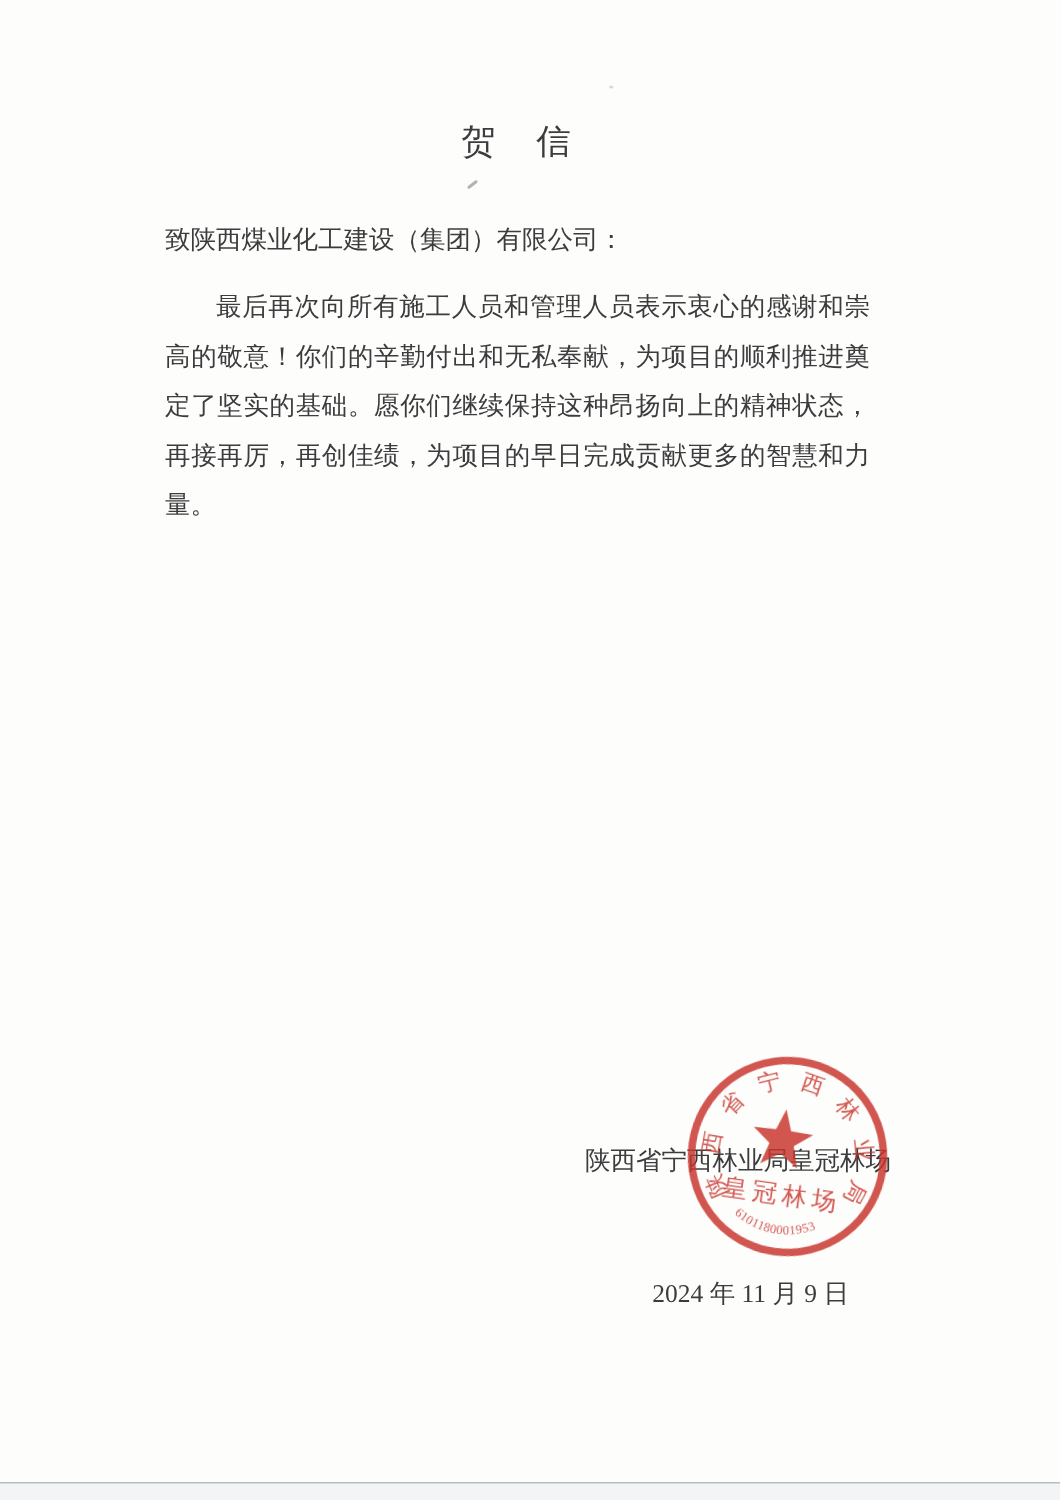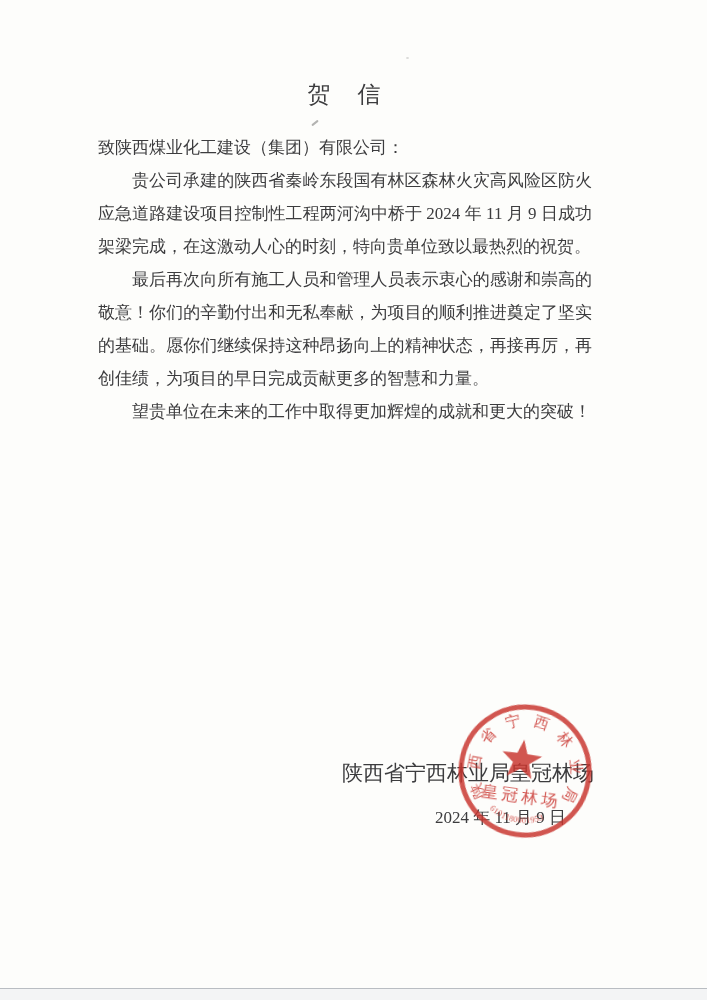--- a/index.html
+++ b/index.html
@@ -22,32 +22,32 @@
     letter-spacing:2px;
     color:var(--ink-color,#3c3c3e);
   }
   .body-text{
     position:absolute;
     top:131px;left:98px;width:494px;
     font-size:17px;
     line-height:33px;
     text-align:justify;
   }
-  .body-text p{margin:0;text-indent:2em;}
+  .body-text p{margin:12px;text-indent:2em;}
   .body-text p.salutation{text-indent:0;}
   .signature{
     position:absolute;
     top:757px;right:113px;
-    font-size:21px;
+    font-size:17px;
     line-height:33px;
     white-space:nowrap;
   }
   .letter-date{
     position:absolute;
-    top:801px;right:141px;
+    top:846px;right:141px;
     font-size:17px;
     line-height:33px;
     white-space:nowrap;
   }
   .stamp{
     position:absolute;
     left:435px;top:681px;
     width:180px;height:180px;
     opacity:0.83;
     z-index:5;
@@ -73,23 +73,21 @@
 </style>
 </head>
 <body>
 
 <div class="page">
 
   <h1 class="title">贺　信</h1>
 
   <div class="body-text">
     <p class="salutation">致陕西煤业化工建设（集团）有限公司：</p>
-    <p>贵公司承建的陕西省秦岭东段国有林区森林火灾高风险区防火应急道路建设项目控制性工程两河沟中桥于 2024 年 11 月 9 日成功架梁完成，在这激动人心的时刻，特向贵单位致以最热烈的祝贺。</p>
     <p>最后再次向所有施工人员和管理人员表示衷心的感谢和崇高的敬意！你们的辛勤付出和无私奉献，为项目的顺利推进奠定了坚实的基础。愿你们继续保持这种昂扬向上的精神状态，再接再厉，再创佳绩，为项目的早日完成贡献更多的智慧和力量。</p>
-    <p>望贵单位在未来的工作中取得更加辉煌的成就和更大的突破！</p>
   </div>
 
   <div class="signature">陕西省宁西林业局皇冠林场</div>
 
   <div class="letter-date">2024 年 11 月 9 日</div>
 
   <svg class="stamp" viewBox="-90 -90 180 180" xmlns="http://www.w3.org/2000/svg">
     <defs>
       <filter id="ink-soft" x="-20%" y="-20%" width="140%" height="140%">
         <feGaussianBlur stdDeviation="0.35"></feGaussianBlur>

